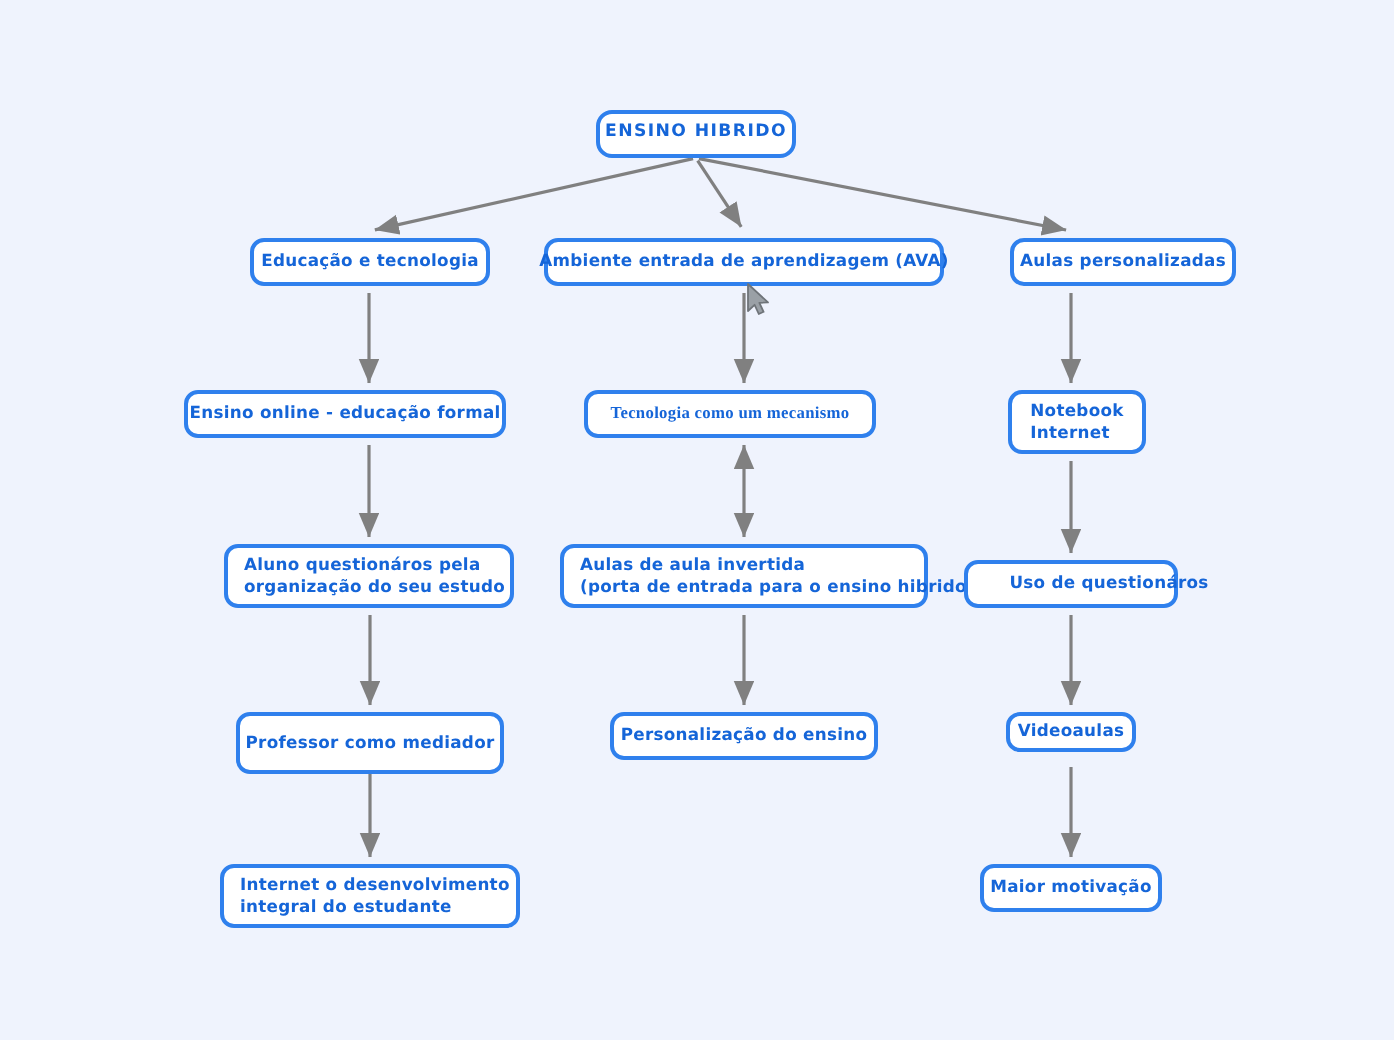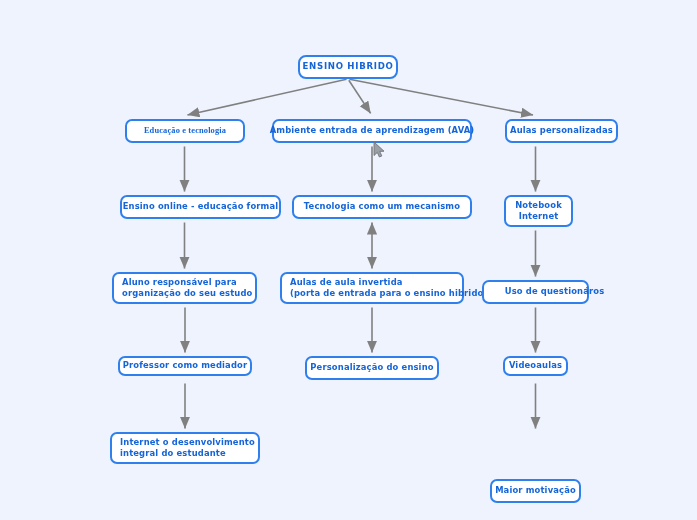--- a/index.html
+++ b/index.html
@@ -35,21 +35,20 @@
     border: 2px solid #2f80ed;
     border-radius: 7px;
     color: #1565d8;
     font-weight: bold;
     font-size: 8.4px;
     letter-spacing: 0.15px;
     line-height: 11.5px;
     display: flex;
     align-items: center;
     justify-content: center;
-    text-align: center;
     padding: 3px 8px;
     white-space: pre;
   }
   .node.root {
     border-width: 2.5px;
     border-radius: 8px;
     font-size: 8.6px;
     letter-spacing: 0.7px;
   }
   .node.left-align {
@@ -91,38 +90,38 @@
         <line x1="185" y1="307.5" x2="185" y2="352.5" marker-end="url(#arrowEnd)"></line>
         <line x1="372" y1="307.5" x2="372" y2="352.5" marker-end="url(#arrowEnd)"></line>
         <line x1="535.5" y1="307.5" x2="535.5" y2="352.5" marker-end="url(#arrowEnd)"></line>
         <line x1="185" y1="383.5" x2="185" y2="428.5" marker-end="url(#arrowEnd)"></line>
         <line x1="535.5" y1="383.5" x2="535.5" y2="428.5" marker-end="url(#arrowEnd)"></line>
       </g>
   </svg>
 
   <div id="node-layer">
       <div class="node root" style="left: 298px; top: 55px; width: 100px; height: 24px;">ENSINO HIBRIDO</div>
-      <div class="node" style="left: 125px; top: 119px; width: 120px; height: 24px; font-family: Liberation Serif, serif;">Educação e tecnologia</div>
+      <div class="node" style="left: 125px; top: 119px; width: 120px; height: 24px;">Educação e tecnologia</div>
       <div class="node" style="left: 272px; top: 119px; width: 200px; height: 24px;">Ambiente entrada de aprendizagem (AVA)</div>
       <div class="node" style="left: 479px; top: 119px; width: 113px; height: 24px; margin-left: 26px;">Aulas personalizadas</div>
-      <div class="node" style="left: 120px; top: 195px; width: 161px; height: 24px;">Ensino online - educação formal</div>
-      <div class="node" style="left: 292px; top: 195px; width: 180px; height: 24px;">Tecnologia como um mecanismo</div>
+      <div class="node" style="left: 92px; top: 195px; width: 161px; height: 24px;">Ensino online - educação formal</div>
+      <div class="node" style="left: 292px; top: 195px; width: 146px; height: 24px; font-family: Liberation Serif, serif;">Tecnologia como um mecanismo</div>
       <div class="node" style="left: 504px; top: 195px; width: 69px; height: 32px;">Notebook
 Internet</div>
-      <div class="node left-align" style="left: 112px; top: 272px; width: 145px; height: 32px;">Aluno responsável para
+      <div class="node left-align" style="left: 112px; top: 272px; width: 145px; height: 32px;">Aluno questionáros pela
 organização do seu estudo</div>
       <div class="node left-align" style="left: 280px; top: 272px; width: 184px; height: 32px;">Aulas de aula invertida
 (porta de entrada para o ensino hibrido)</div>
       <div class="node" style="left: 482px; top: 280px; width: 107px; height: 24px; padding-left: 46px;">Uso de questionáros</div>
-      <div class="node" style="left: 118px; top: 356px; width: 134px; height: 20px;">Professor como mediador</div>
+      <div class="node" style="left: 118px; top: 356px; width: 134px; height: 31px;">Professor como mediador</div>
       <div class="node" style="left: 305px; top: 356px; width: 134px; height: 24px;">Personalização do ensino</div>
       <div class="node" style="left: 503px; top: 356px; width: 65px; height: 20px;">Videoaulas</div>
       <div class="node left-align" style="left: 110px; top: 432px; width: 150px; height: 32px;">Internet o desenvolvimento
 integral do estudante</div>
-      <div class="node" style="left: 490px; top: 432px; width: 91px; height: 24px; margin-top: 47px;">Maior motivação</div>
+      <div class="node" style="left: 490px; top: 432px; width: 91px; height: 24px;">Maior motivação</div>
     </div>
 
   <div class="cursor-marker" id="cursor-marker" style="left: 373px; top: 141px;">
     <svg width="13" height="17" viewBox="0 0 13 17">
       <path d="M1,1 L1,14.5 L4.3,11.4 L6.4,16 L8.8,14.9 L6.7,10.4 L11,10.2 z" fill="#9aa0a6" stroke="#6f7479" stroke-width="0.9" stroke-linejoin="round"></path>
     </svg>
   </div>
 
 </div>
 

